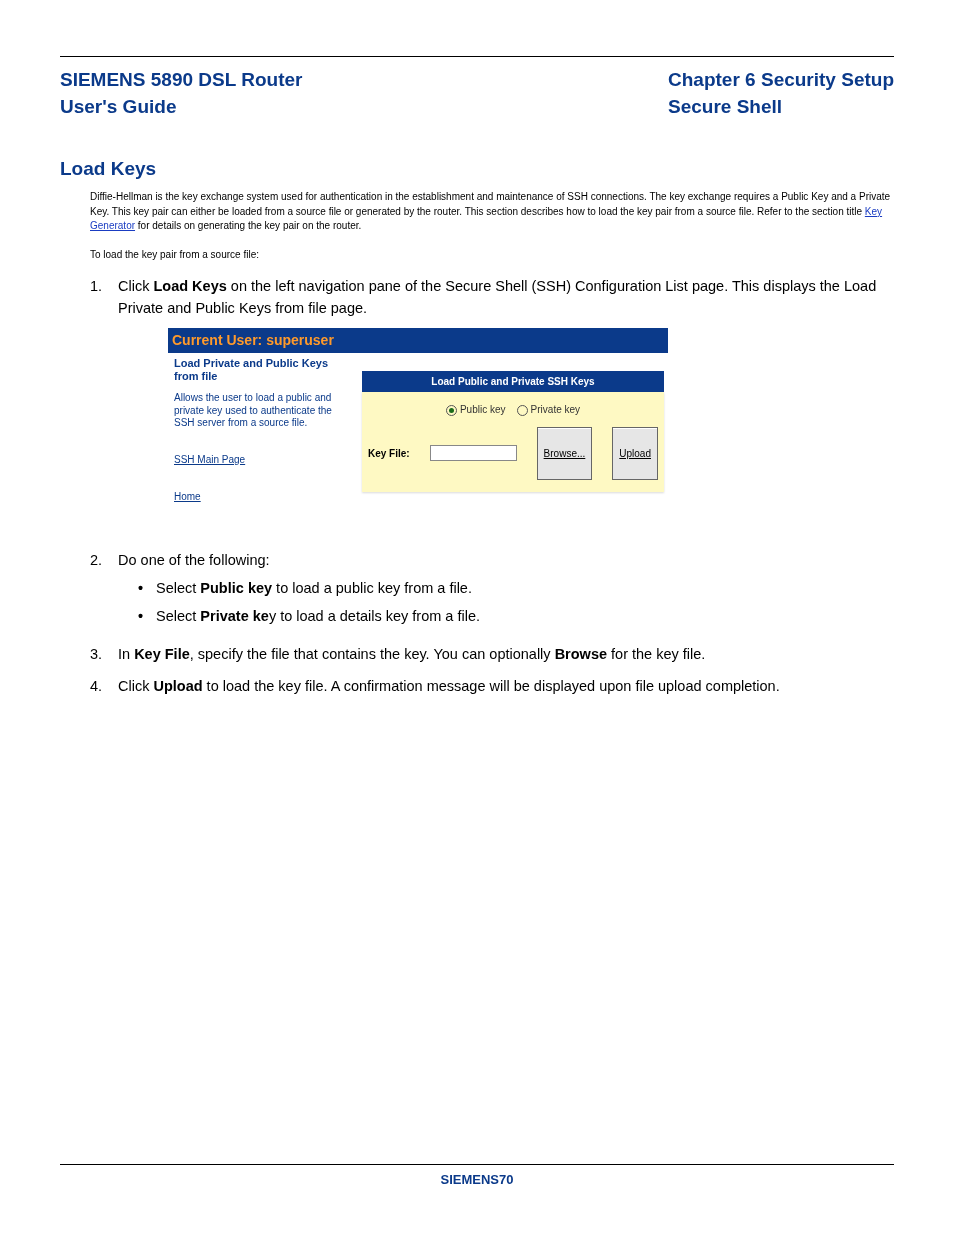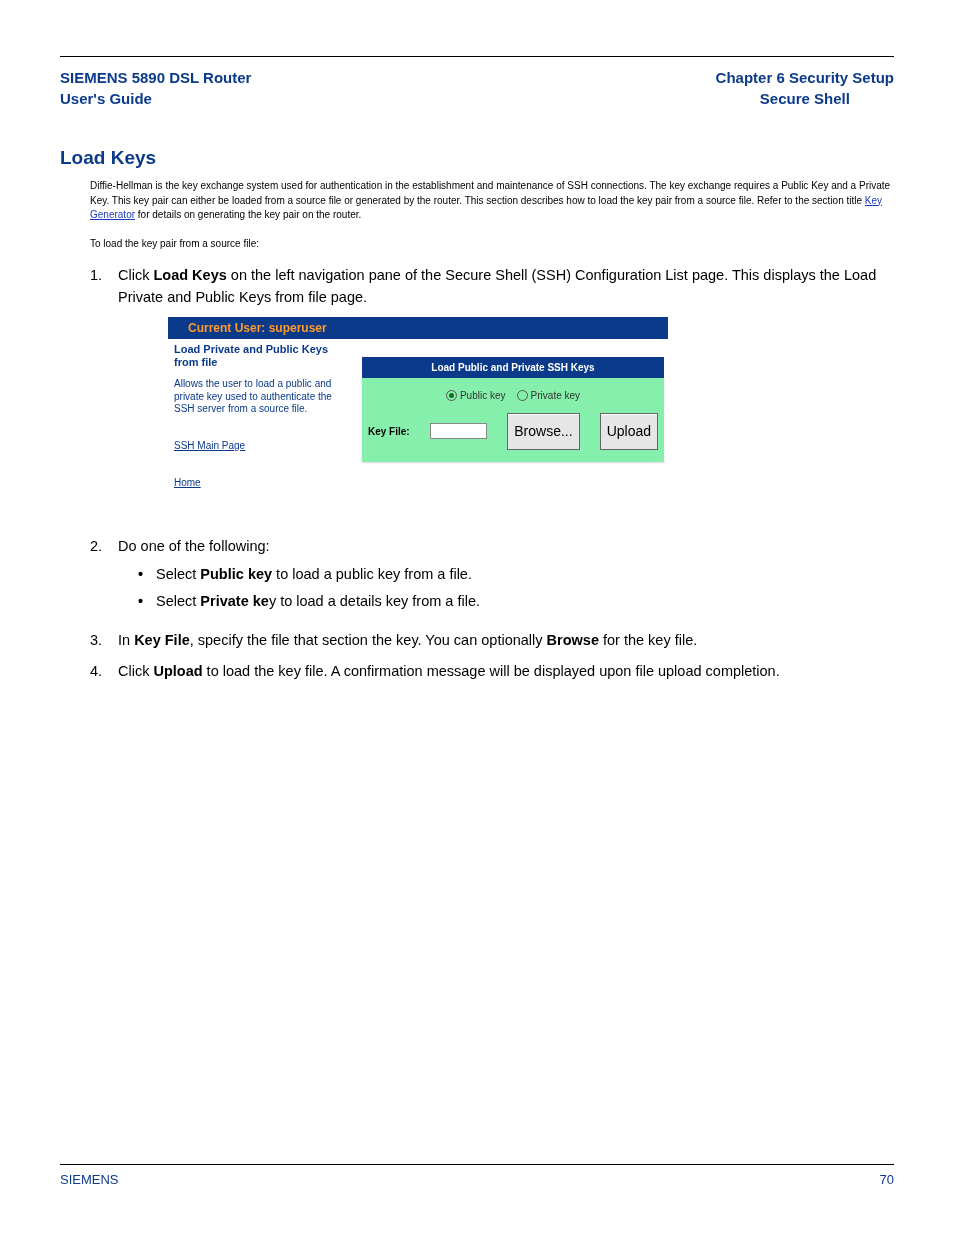--- a/index.html
+++ b/index.html
@@ -16,26 +16,26 @@
     padding: 50px 60px 40px 60px;
     position: relative;
   }
   .rule {
     border-top: 1px solid #000;
     margin: 6px 0 10px 0;
   }
   .header-row {
     display: flex;
     justify-content: space-between;
-    font-size: 15px;
+    font-size: 19px;
     font-weight: bold;
     line-height: 1.4;
   }
   .header-left { color: #0b3a8a; }
-  .header-right { color: #0b3a8a; text-align: center; }
+  .header-right { color: #0b3a8a; text-align: left; }
   .section-title {
     color: #0b3a8a;
     font-size: 19px;
     font-weight: bold;
     margin-top: 38px;
     margin-bottom: 10px;
   }
   .body-text {
     font-size: 10px;
     line-height: 1.45;
@@ -55,22 +55,22 @@
   .screenshot {
     width: 500px;
     margin: 8px 0 14px 50px;
     font-size: 10px;
     background: #fff;
   }
   .ss-topbar {
     background: #0b3a8a;
     color: #ff9a2b;
     font-weight: bold;
-    font-size: 12px;
-    padding: 2px 20px;
+    font-size: 14px;
+    padding: 2px 4px;
   }
   .ss-body { display: flex; }
   .ss-left {
     width: 190px;
     padding: 4px 6px 6px 6px;
     box-sizing: border-box;
   }
   .ss-left-title {
     color: #0b3a8a;
     font-weight: bold;
@@ -100,21 +100,21 @@
     background: #0b3a8a;
     color: #fff;
     font-weight: bold;
     font-size: 10px;
     text-align: center;
     padding: 3px 0;
   }
   .ss-panel-body {
     border: 0;
     padding: 10px 6px 12px 6px;
-    background: #86efac;
+    background: #fef9c3;
     box-shadow: 0 1px 2px rgba(0,0,0,0.15);
   }
   .ss-radio-row {
     text-align: center;
     font-size: 10px;
     color: #333;
     margin-bottom: 10px;
   }
   .ss-radio {
     display: inline-block;
@@ -141,34 +141,35 @@
   }
   .ss-file-label { font-weight: bold; white-space: nowrap; }
   .ss-file-input {
     flex: 1;
     height: 16px;
     border: 1px solid #888;
     background: #fff;
     box-sizing: border-box;
   }
   .ss-btn {
-    font-size: 14px;
+    font-size: 10px;
     border: 1px solid #666;
     background: #e6e6e6;
-    padding: 7px 6px;
+    padding: 18px 6px;
     box-shadow: inset 0 1px 0 #fff;
+    text-decoration: underline;
   }
 
   .footer-row {
     position: absolute;
     left: 60px; right: 60px; bottom: 48px;
     display: flex;
-    justify-content: space-between;
+    justify-content: center;
     font-size: 13px;
-    font-weight: normal;
+    font-weight: bold;
     color: #0b3a8a;
   }
   .footer-rule {
     position: absolute;
     left: 60px; right: 60px; bottom: 70px;
     border-top: 1px solid #000;
   }
 </style>
 </head>
 <body>
@@ -250,21 +251,21 @@
               <span>Select </span><span class="b">Private ke</span><span>y to load a details key from a file.</span>
             </div>
           </div>
         </div>
       </div>
     </div>
 
     <div class="ol-item">
       <div class="ol-num">3.</div>
       <div class="ol-body">
-        <span>In </span><span class="b">Key File</span><span>, specify the file that section the key. You can optionally </span><span class="b">Browse</span><span> for the key file.</span>
+        <span>In </span><span class="b">Key File</span><span>, specify the file that contains the key. You can optionally </span><span class="b">Browse</span><span> for the key file.</span>
       </div>
     </div>
 
     <div class="ol-item">
       <div class="ol-num">4.</div>
       <div class="ol-body">
         <span>Click </span><span class="b">Upload</span><span> to load the key file. A confirmation message will be displayed upon file upload completion.</span>
       </div>
     </div>
 

